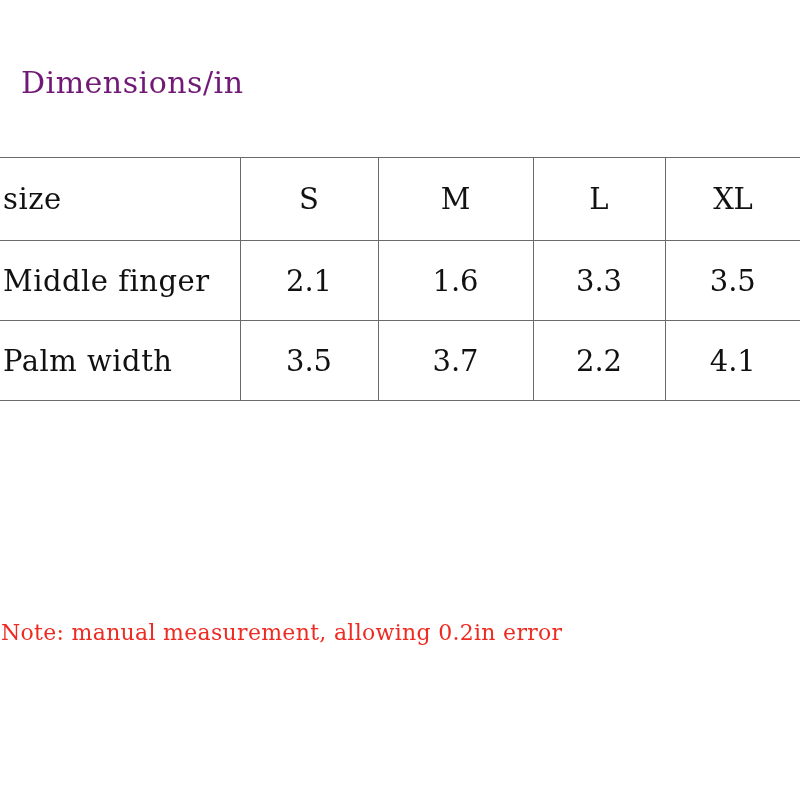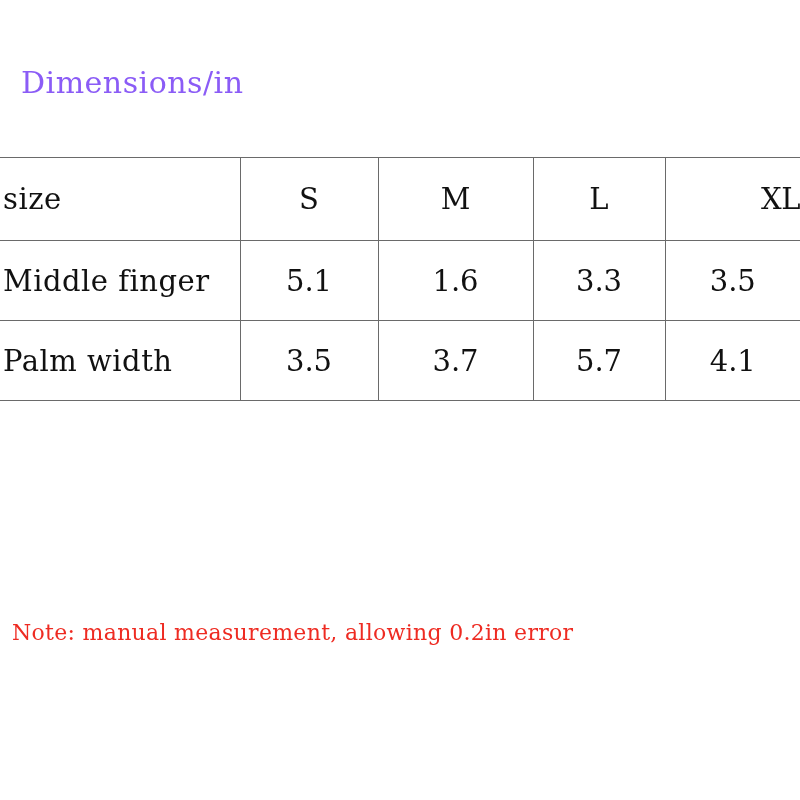--- a/index.html
+++ b/index.html
@@ -25,21 +25,21 @@
 
   
   .title {
     position: absolute;
     left: 21px;
     top: 64px;
     font-size: 30px;
     line-height: 38px;
     letter-spacing: 0.5px;
     font-family: "DejaVu Serif", "Liberation Serif", serif;
-    color: #8b5cf6;
+    color: #701a75;
     white-space: nowrap;
   }
 
   
   .size-table {
     position: absolute;
     left: 0;
     top: 157px;
     width: 800px;
     border-collapse: collapse;
@@ -83,27 +83,26 @@
   
   col.c-label { width: 240px; }
   col.c-s     { width: 138px; }
   col.c-m     { width: 155px; }
   col.c-l     { width: 132px; }
   col.c-xl    { width: 135px; }
 
   .size-table td.val-xl,
   .size-table th.val-xl {
     letter-spacing: -0.5px;
-    text-align: right;
   }
 
   
   .note {
     position: absolute;
-    left: 12px;
+    left: 1px;
     top: 618px;
     font-size: 22px;
     line-height: 30px;
     font-family: "DejaVu Serif", "Liberation Serif", serif;
     color: #ee2b22;
     white-space: nowrap;
     letter-spacing: 0.3px;
   }
 </style>
 </head>
@@ -126,30 +125,30 @@
         <th class="label-cell">size</th>
         <th>S</th>
         <th>M</th>
         <th>L</th>
         <th class="val-xl">XL</th>
       </tr>
     </thead>
     <tbody>
       <tr>
         <td class="label-cell">Middle finger</td>
-        <td>5.1</td>
+        <td>2.1</td>
         <td>1.6</td>
         <td>3.3</td>
         <td>3.5</td>
       </tr>
       <tr>
         <td class="label-cell">Palm width</td>
         <td>3.5</td>
         <td>3.7</td>
-        <td>5.7</td>
+        <td>2.2</td>
         <td>4.1</td>
       </tr>
     </tbody>
   </table>
 
   <div class="note">Note: manual measurement, allowing 0.2in error</div>
 
 </div>
 
 </body></html>

